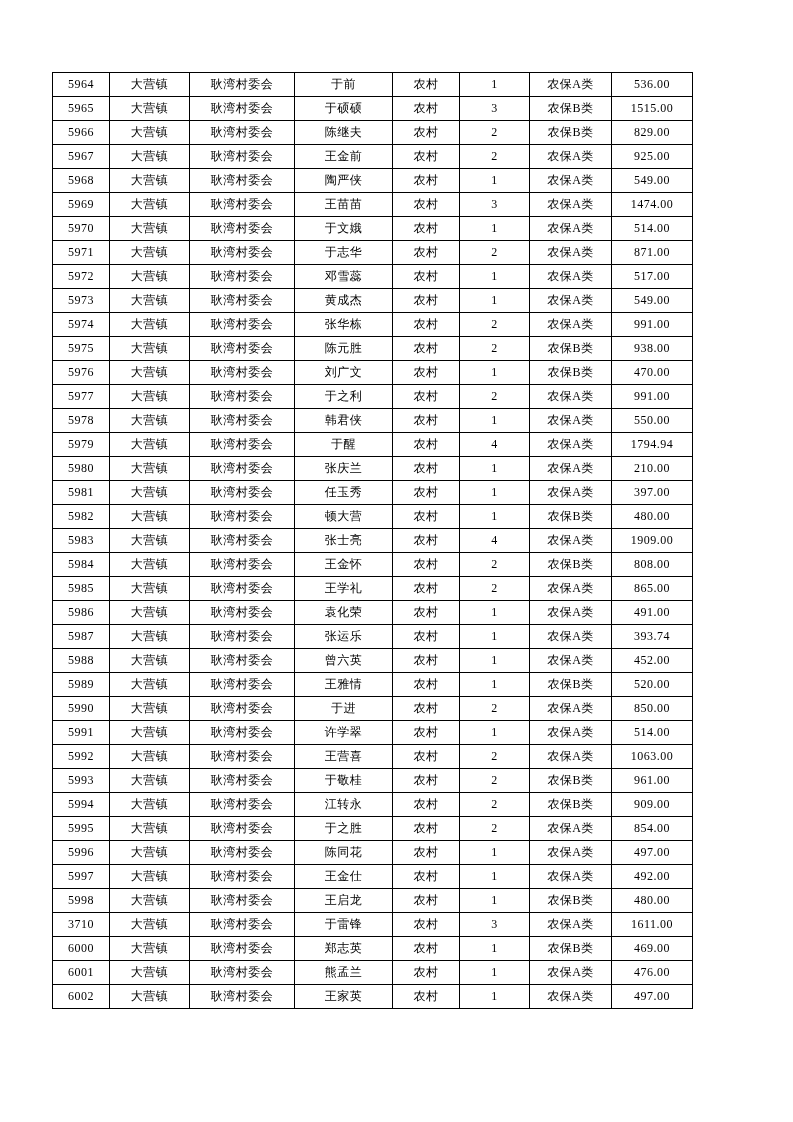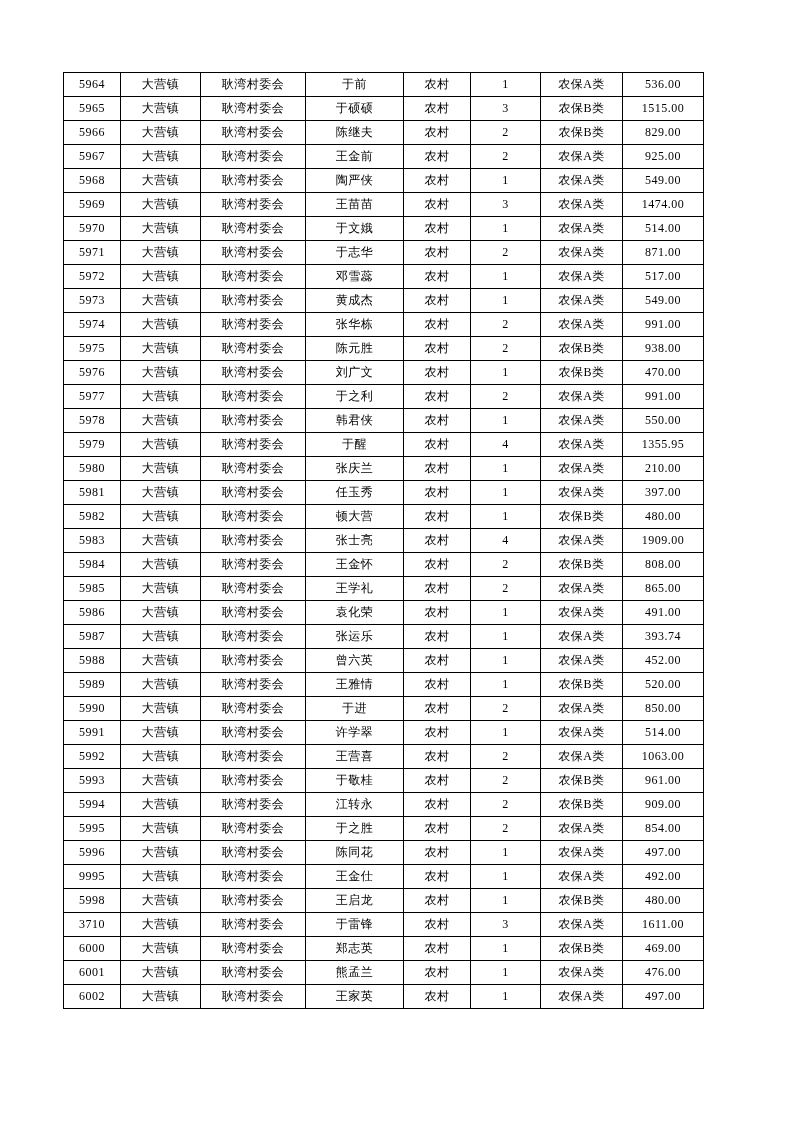--- a/index.html
+++ b/index.html
@@ -10,21 +10,21 @@
   .page {
     position: relative;
     width: 793px;
     height: 1122px;
     background: #ffffff;
     font-family: "Liberation Serif", "DejaVu Serif", serif;
     overflow: hidden;
   }
   table.payment-table {
     position: absolute;
-    left: 63px;
+    left: 52px;
     top: 72px;
     border-collapse: collapse;
     table-layout: fixed;
     width: 640px;
   }
   table.payment-table td {
     border: 1px solid #000000;
     height: 23px;
     padding: 0 2px;
     font-size: 12px;
@@ -212,21 +212,21 @@
           <td class="cell-amount">550.00</td>
         </tr>
         <tr>
           <td class="cell-id">5979</td>
           <td class="cell-town">大营镇</td>
           <td class="cell-village">耿湾村委会</td>
           <td class="cell-name">于醒</td>
           <td class="cell-type">农村</td>
           <td class="cell-count">4</td>
           <td class="cell-insurance">农保A类</td>
-          <td class="cell-amount">1355.95</td>
+          <td class="cell-amount">1794.94</td>
         </tr>
         <tr>
           <td class="cell-id">5980</td>
           <td class="cell-town">大营镇</td>
           <td class="cell-village">耿湾村委会</td>
           <td class="cell-name">张庆兰</td>
           <td class="cell-type">农村</td>
           <td class="cell-count">1</td>
           <td class="cell-insurance">农保A类</td>
           <td class="cell-amount">210.00</td>
@@ -385,21 +385,21 @@
           <td class="cell-id">5996</td>
           <td class="cell-town">大营镇</td>
           <td class="cell-village">耿湾村委会</td>
           <td class="cell-name">陈同花</td>
           <td class="cell-type">农村</td>
           <td class="cell-count">1</td>
           <td class="cell-insurance">农保A类</td>
           <td class="cell-amount">497.00</td>
         </tr>
         <tr>
-          <td class="cell-id">9995</td>
+          <td class="cell-id">5997</td>
           <td class="cell-town">大营镇</td>
           <td class="cell-village">耿湾村委会</td>
           <td class="cell-name">王金仕</td>
           <td class="cell-type">农村</td>
           <td class="cell-count">1</td>
           <td class="cell-insurance">农保A类</td>
           <td class="cell-amount">492.00</td>
         </tr>
         <tr>
           <td class="cell-id">5998</td>

